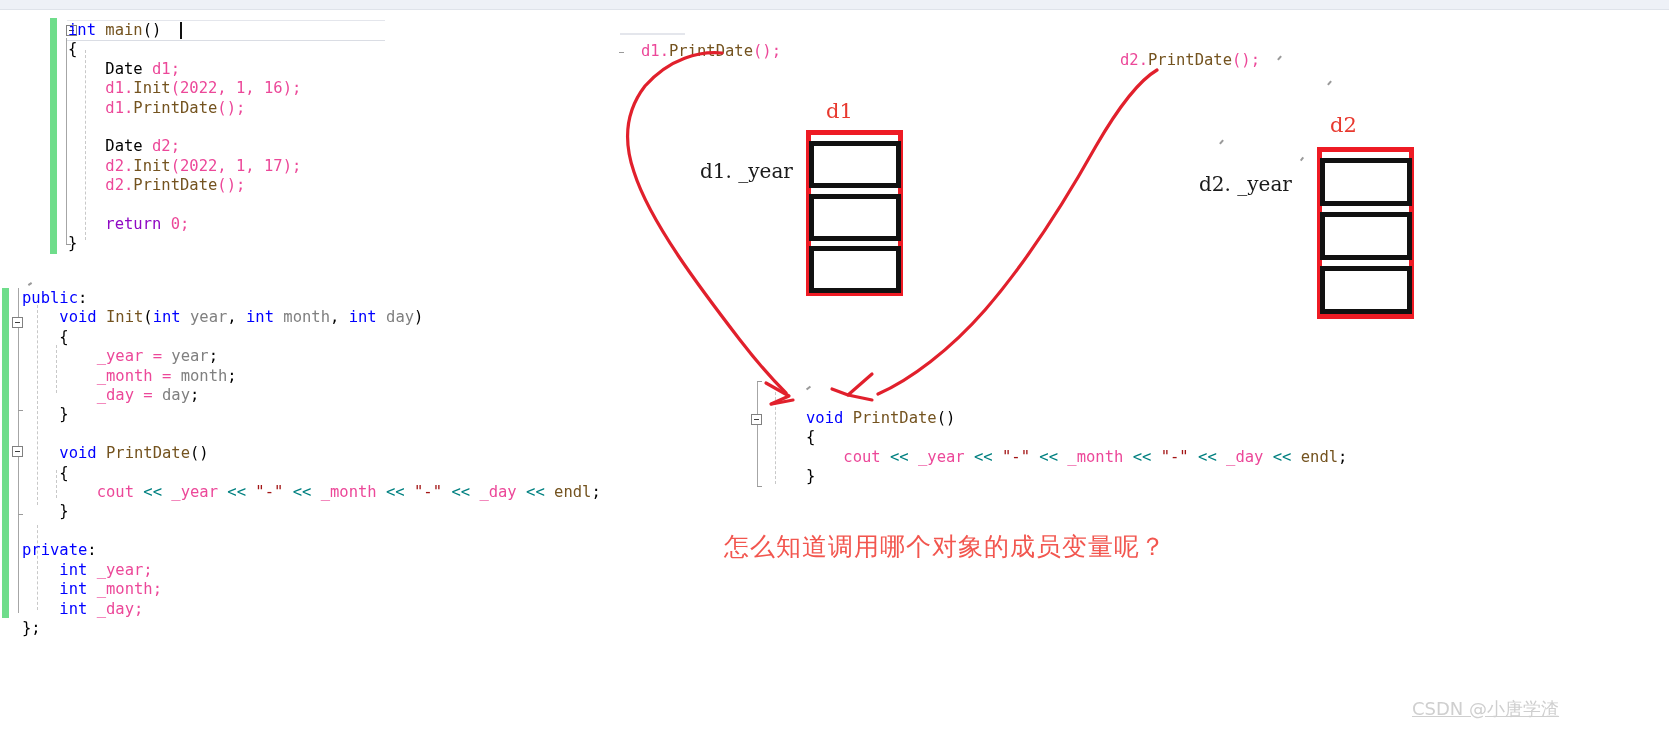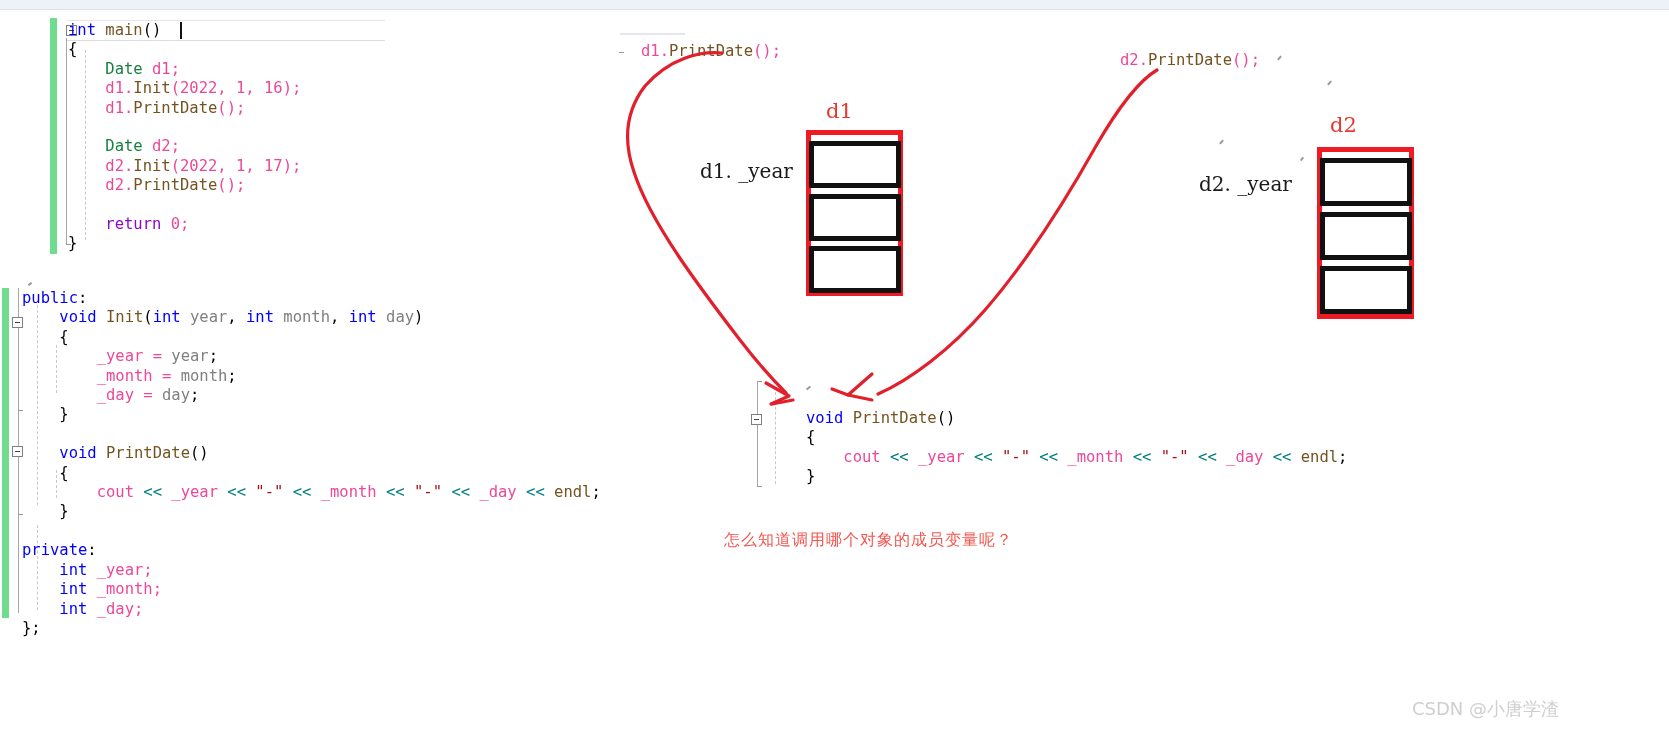--- a/index.html
+++ b/index.html
@@ -46,21 +46,21 @@
   }
   .collapsetick{position:absolute;width:5px;height:1px;background:#9a9a9a;}
 
   
   .lineunderline{position:absolute;height:1px;background:#e4e6ec;}
   .lineunderline2{position:absolute;height:1px;background:#dadde4;}
   .caret{position:absolute;width:1.5px;background:#111;}
 
   
   .kw{color:#0000ff;}           
-  .type{color:#15803d;}         
+  .type{color:#000000;}         
   .fn{color:#74531f;}           
   .param{color:#808080;}        
   .op{color:#000000;}
   .str{color:#a31515;}          
   .shift{color:#008080;}
   .id{color:#ec4899;}
   .kwret{color:#8f08c4;}        
 
   
   .memlabel{
@@ -75,21 +75,21 @@
     position:absolute;border:5px solid #ee1b24;box-sizing:border-box;
     background:#ffffff;
   }
   .blackcell{
     position:absolute;border:5px solid #111111;box-sizing:border-box;
     background:#ffffff;
   }
 
   .cnnote{
     font-family:"DejaVu Sans","Liberation Sans",sans-serif;
-    font-size:16px;color:#f2564f;letter-spacing:1px;
+    font-size:25px;color:#f2564f;letter-spacing:1px;
   }
   .watermark{
     font-family:"DejaVu Sans","Liberation Sans",sans-serif;
     font-size:18px;color:#cfcfcf;
   }
   .inkdot{position:absolute;background:#9a9a9a;}
   svg{position:absolute;left:0;top:0;overflow:visible;}
 </style>
 </head>
 <body>
@@ -187,15 +187,15 @@
 
     <path d="M 1157 70 C 1140 80 1118 108 1096 146
              C 1068 196 1030 258 985 310
              C 950 350 910 380 878 394" fill="none" stroke="#e1202c" stroke-width="3.2" stroke-linecap="round" stroke-linejoin="round"></path>
     <path d="M 872 374 L 848 395 L 872 400" fill="none" stroke="#e1202c" stroke-width="3.2" stroke-linecap="round" stroke-linejoin="round"></path>
     <path d="M 848 395 L 832 389" fill="none" stroke="#e1202c" stroke-width="3.2" stroke-linecap="round" stroke-linejoin="round"></path>
   </svg>
 
   <div class="cnnote abs" style="left:724px;top:530px;">怎么知道调用哪个对象的成员变量呢？</div>
 
-  <div class="watermark abs" style="left:1412px;top:697px;">CSDN @小唐学渣</div>
+  <div class="watermark abs" style="left:1412px;top:697px;text-decoration:underline;">CSDN @小唐学渣</div>
 
 </div>
 
 </body></html>

